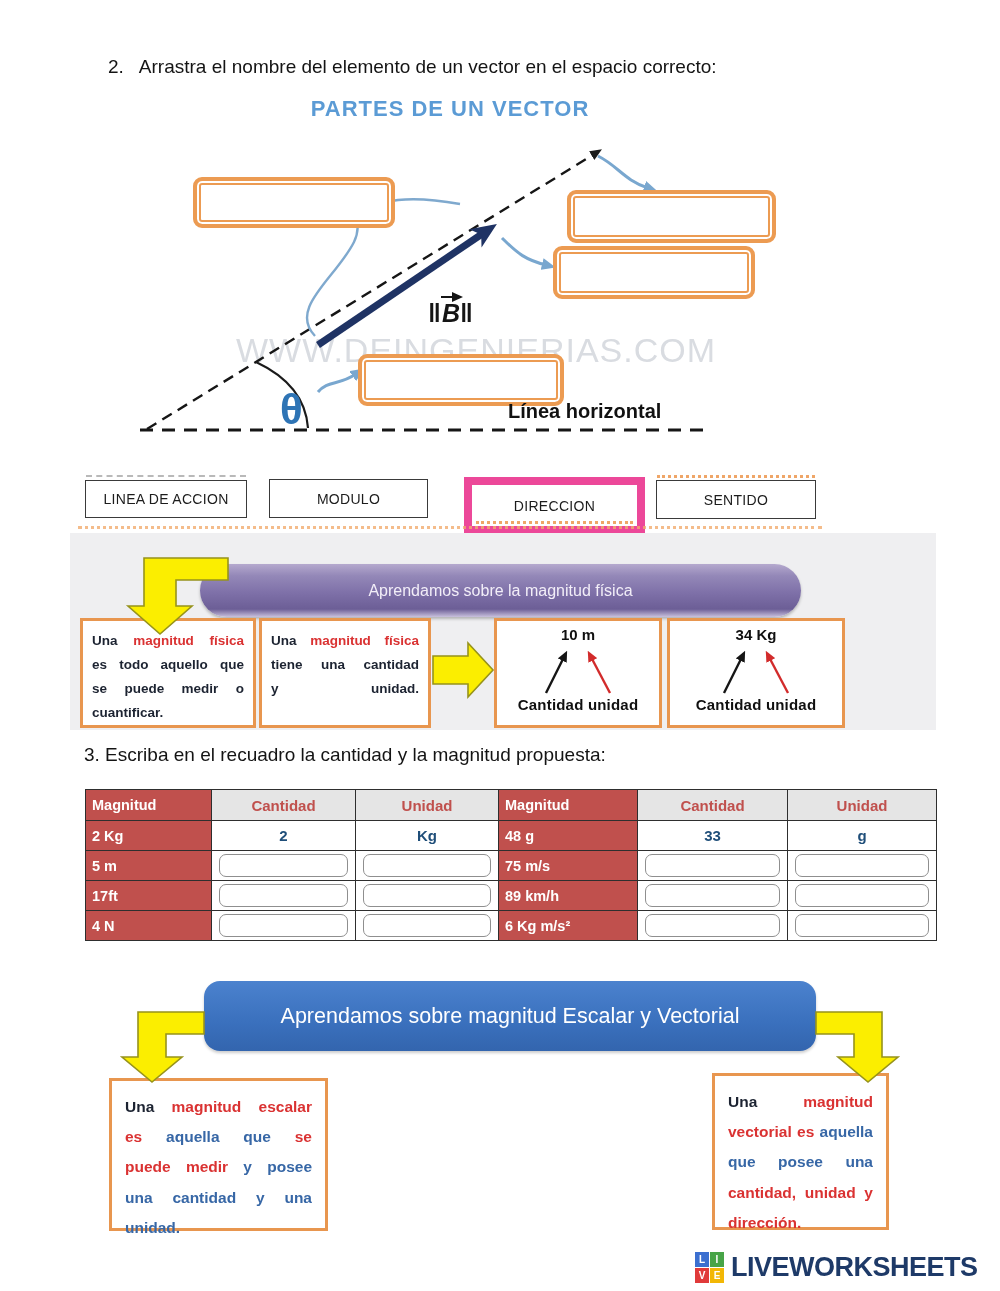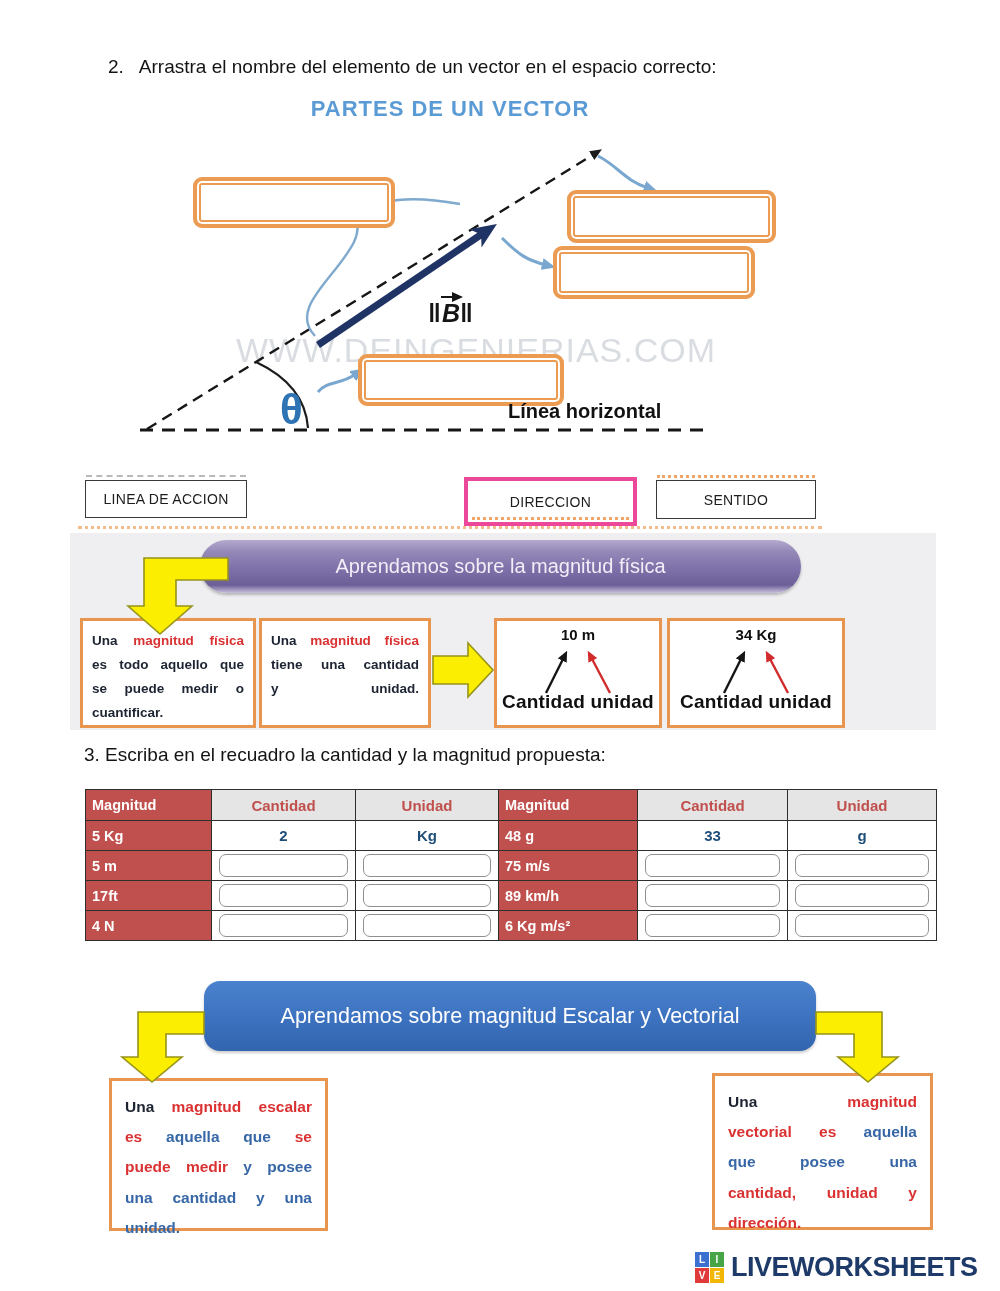--- a/index.html
+++ b/index.html
@@ -15,39 +15,39 @@
   
   .dropzone{position:absolute;background:#fff;border:4px solid #EC9B52;border-radius:9px;
             box-shadow:inset 0 0 0 2px #fff, inset 0 0 0 4px #EC9B52;}
 
   #linea-horizontal{left:508px;top:400px;font-size:20px;font-weight:bold;color:#111;}
 
   
   .chip{position:absolute;background:#fff;border:1.5px solid #3a3a3a;display:flex;
         align-items:center;justify-content:center;font-size:14px;color:#1c1c1c;
         letter-spacing:.3px;}
-  .chip-3{border:4px solid #ec4899;}
+  .chip-3{border:8px solid #ec4899;}
   .chip-1::before{content:"";position:absolute;left:0;right:0;top:-6px;border-top:2px dashed #b9b9b9;}
   .chip-3::after{content:"";position:absolute;left:4px;right:4px;bottom:2px;border-top:3px dotted #EFA668;}
   .chip-4::before{content:"";position:absolute;left:0;right:0;top:-6px;border-top:3px dotted #EFA668;}
   .sep-dots{left:78px;top:526px;width:744px;border-top:3px dotted #F2AC6F;opacity:.8;}
 
   
   .band{left:70px;top:533px;width:866px;height:197px;background:#efeff1;}
-  .purple-banner{left:200px;top:540px;width:601px;height:53px;border-radius:27px;
+  .purple-banner{left:200px;top:564px;width:601px;height:53px;border-radius:27px;
       background:linear-gradient(180deg,#b5a9ce 0%,#9488b8 22%,#7e70a8 55%,#6c5e96 85%,#c9c1dd 100%);
       box-shadow:0 2px 3px rgba(0,0,0,.25);display:flex;align-items:center;justify-content:center;
-      color:#f2eef8;font-size:20px;}
+      color:#f2eef8;font-size:16px;}
   .card{position:absolute;background:#fff;border:3px solid #E8964F;box-sizing:border-box;}
   .card-text{font-size:13.5px;font-weight:bold;line-height:1.78;text-align:justify;
              text-align-last:justify;padding:8px 9px;}
   .ex-value{position:absolute;top:5px;width:100%;text-align:center;font-weight:bold;
             font-size:15px;color:#101010;}
   .ex-caption{position:absolute;bottom:12px;width:100%;text-align:center;font-weight:bold;
-              font-size:19px;color:#101010;letter-spacing:.2px;}
+              font-size:15px;color:#101010;letter-spacing:.2px;}
   .ex-arrows{position:absolute;top:26px;left:0;width:100%;height:50px;}
 
   
   #qt{position:absolute;left:85px;top:789px;border-collapse:collapse;table-layout:fixed;width:851px;}
   #qt th,#qt td{border:1.6px solid #2e2e2e;padding:0;box-sizing:border-box;}
   #qt th{height:31px;}
   #qt td{height:30px;}
   .c-mag{background:#C0504D;color:#fff;font-weight:bold;font-size:14.5px;text-align:left;padding-left:6px !important;}
   .c-whead{color:#C0504D;background:#e5e5e5;font-weight:bold;font-size:15px;text-align:center;}
   .c-ans{color:#1F4E79;font-weight:bold;font-size:15px;text-align:center;background:#fff;}
@@ -123,20 +123,21 @@
   </svg>
 
   <div class="dropzone" style="left:193px;top:177px;width:194px;height:43px;"></div>
   <div class="dropzone" style="left:567px;top:190px;width:201px;height:45px;"></div>
   <div class="dropzone" style="left:553px;top:246px;width:194px;height:45px;"></div>
   <div class="dropzone" style="left:358px;top:354px;width:198px;height:44px;"></div>
 
   <div class="abs" id="linea-horizontal">Línea horizontal</div>
 
   <div class="chip chip-1" style="left:85px;top:480px;width:160px;height:36px;">LINEA DE ACCION</div>
+  <div class="chip chip-2" style="left:269px;top:479px;width:157px;height:37px;">MODULO</div>
   <div class="chip chip-3" style="left:464px;top:477px;width:165px;height:41px;">DIRECCION</div>
   <div class="chip chip-4" style="left:656px;top:480px;width:158px;height:37px;">SENTIDO</div>
   <div class="abs sep-dots"></div>
 
   <div class="abs band"></div>
   <div class="abs purple-banner">Aprendamos sobre la magnitud física</div>
 
   <div class="card" style="left:80px;top:618px;width:176px;height:110px;">
     <div class="card-text"><span class="t-dark">Una </span><span class="t-red">magnitud física</span><br><span class="t-dark">es todo aquello que</span><br><span class="t-dark">se puede medir o</span><br><span class="t-dark">cuantificar.</span></div>
   </div>
@@ -179,21 +180,21 @@
           <th class="c-mag">Magnitud</th>
           <th class="c-whead">Cantidad</th>
           <th class="c-whead">Unidad</th>
           <th class="c-mag">Magnitud</th>
           <th class="c-whead">Cantidad</th>
           <th class="c-whead">Unidad</th>
         </tr>
       </thead>
     <tbody>
         <tr>
-          <td class="c-mag">5 Kg</td>
+          <td class="c-mag">2 Kg</td>
           <td class="c-ans">2</td>
           <td class="c-ans">Kg</td>
           <td class="c-mag">48 g</td>
           <td class="c-ans">33</td>
           <td class="c-ans">g</td>
         </tr>
         <tr>
           <td class="c-mag">5 m</td>
           <td class="c-input">
             <div class="tbox"></div>
@@ -242,21 +243,21 @@
           </td>
         </tr>
       </tbody>
   </table>
 
   <div class="abs blue-banner">Aprendamos sobre magnitud Escalar y Vectorial</div>
 
   <div class="bigcard" style="left:83px;top:1078px;width:219px;height:153px;margin-left:26px;">
     <div class="bigcard-text"><span class="t-dark">Una </span><span class="t-red">magnitud escalar</span><br><span class="t-red">es </span><span class="t-blue">aquella que </span><span class="t-red">se</span><br><span class="t-red">puede medir </span><span class="t-blue">y posee</span><br><span class="t-blue">una cantidad y una</span><br><span class="t-blue">unidad.</span></div>
   </div>
-  <div class="bigcard" style="left:712px;top:1073px;width:221px;height:157px;">
+  <div class="bigcard" style="left:712px;top:1073px;width:177px;height:157px;">
     <div class="bigcard-text"><span class="t-dark">Una </span><span class="t-red">magnitud</span><br><span class="t-red">vectorial es </span><span class="t-blue">aquella</span><br><span class="t-blue">que posee una</span><br><span class="t-red">cantidad, unidad y</span><br><span class="t-red">dirección.</span></div>
   </div>
 
   <svg class="abs" style="left:0;top:0;pointer-events:none;" width="1000" height="1291" viewBox="0 0 1000 1291">
     <polygon points="228,558 228,580 176,580 176,606 192,606 160,634 128,606 144,606 144,558" fill="#FBEE00" stroke="#97931B" stroke-width="1.6"></polygon>
     <polygon points="433,656 468,656 468,643 493,670 468,697 468,684 433,684" fill="#FBEE00" stroke="#97931B" stroke-width="1.6"></polygon>
     <polygon points="204,1012 204,1034 166,1034 166,1057 182,1057 152,1082 122,1057 138,1057 138,1012" fill="#FBEE00" stroke="#97931B" stroke-width="1.6"></polygon>
     <polygon points="816,1012 882,1012 882,1057 898,1057 868,1082 838,1057 854,1057 854,1034 816,1034" fill="#FBEE00" stroke="#97931B" stroke-width="1.6"></polygon>
   </svg>
 

